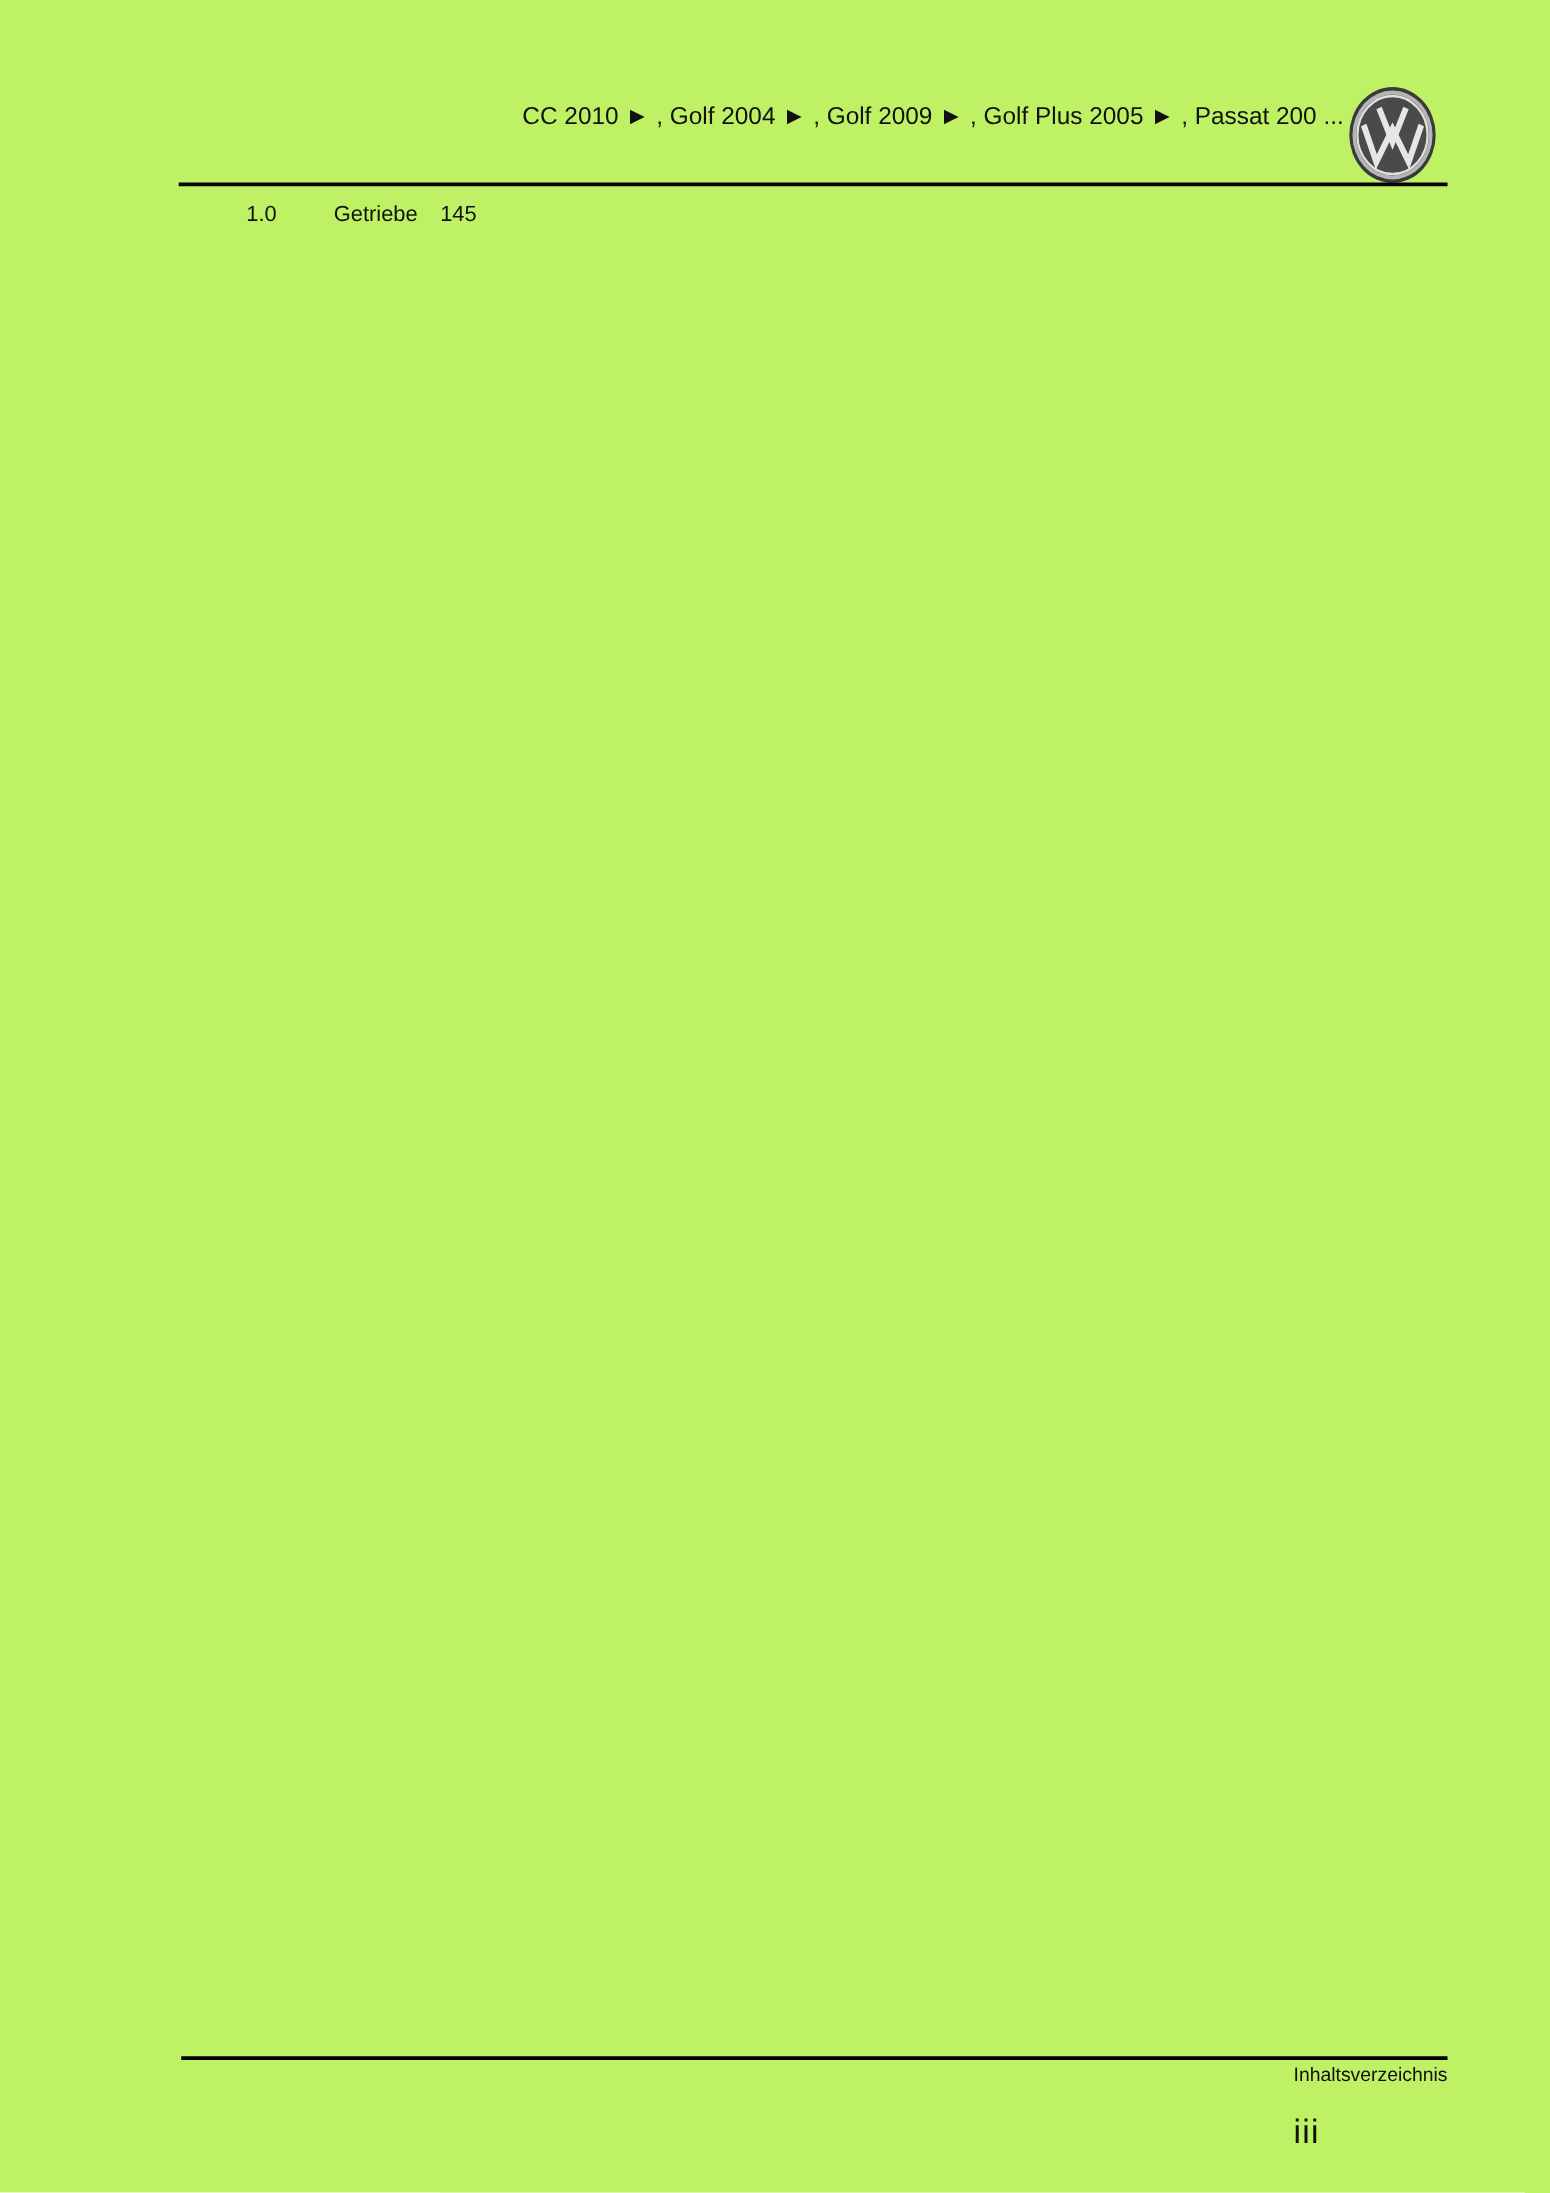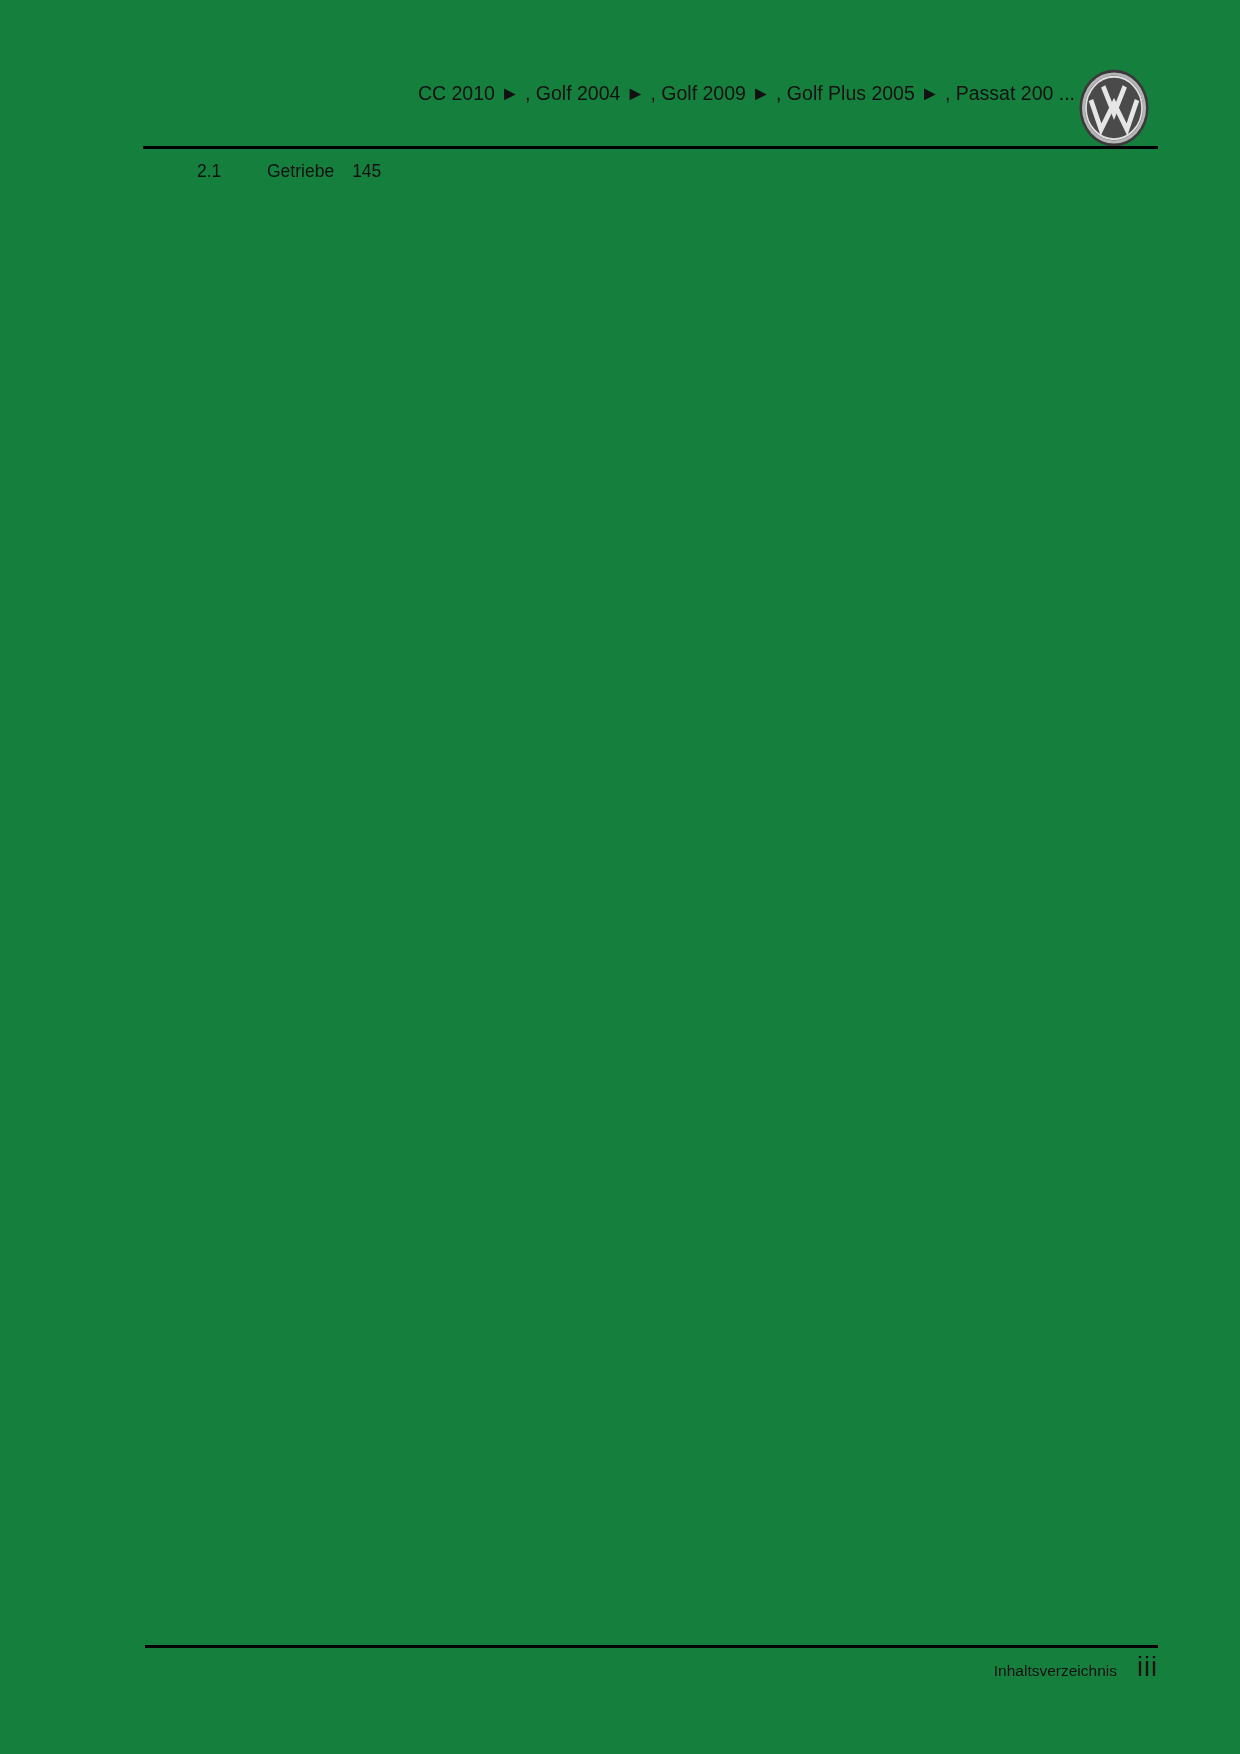--- a/index.html
+++ b/index.html
@@ -5,21 +5,21 @@
 <style>
   html, body {
     margin: 0;
     padding: 0;
     background: #ffffff;
   }
   .page {
     position: relative;
     width: 1240px;
     height: 1754px;
-    background: #15803d;
+    background: #bef264;
     font-family: "Liberation Sans", sans-serif;
     color: #111111;
     overflow: hidden;
   }
 
   
   .header-lines {
     position: absolute;
     top: 80px;
     right: 165px;
@@ -86,20 +86,21 @@
     height: 3px;
     background: #000000;
   }
   .footer {
     position: absolute;
     right: 82px;
     top: 1652px;
     display: flex;
     align-items: baseline;
     gap: 20px;
+    flex-direction: column;
   }
   .footer .footer-label {
     font-size: 15.5px;
   }
   .footer .footer-page {
     font-size: 27px;
     font-weight: normal;
     letter-spacing: 1px;
   }
 </style>
@@ -120,21 +121,21 @@
       <circle cx="50" cy="50" r="39" fill="none" stroke="#e0e0e0" stroke-width="2.5"></circle>
       <polyline points="35,23 50,57 65,23" fill="none" stroke="#e6e6e6" stroke-width="6.5" stroke-linejoin="miter"></polyline>
       <polyline points="18,40 32,77 50,44 68,77 82,40" fill="none" stroke="#e6e6e6" stroke-width="6.5" stroke-linejoin="miter"></polyline>
     </svg>
   </div>
 
   <div class="header-rule"></div>
 
   <main class="toc">
       <div class="row sub">
-      <span class="num">2.1</span>
+      <span class="num">1.0</span>
       <span class="title">Getriebe</span>
       <span class="leader"></span>
       <span class="page">145</span>
     </div>
     </main>
 
   <div class="footer-rule"></div>
   <div class="footer">
     <span class="footer-label">Inhaltsverzeichnis</span>
     <span class="footer-page">iii</span>

